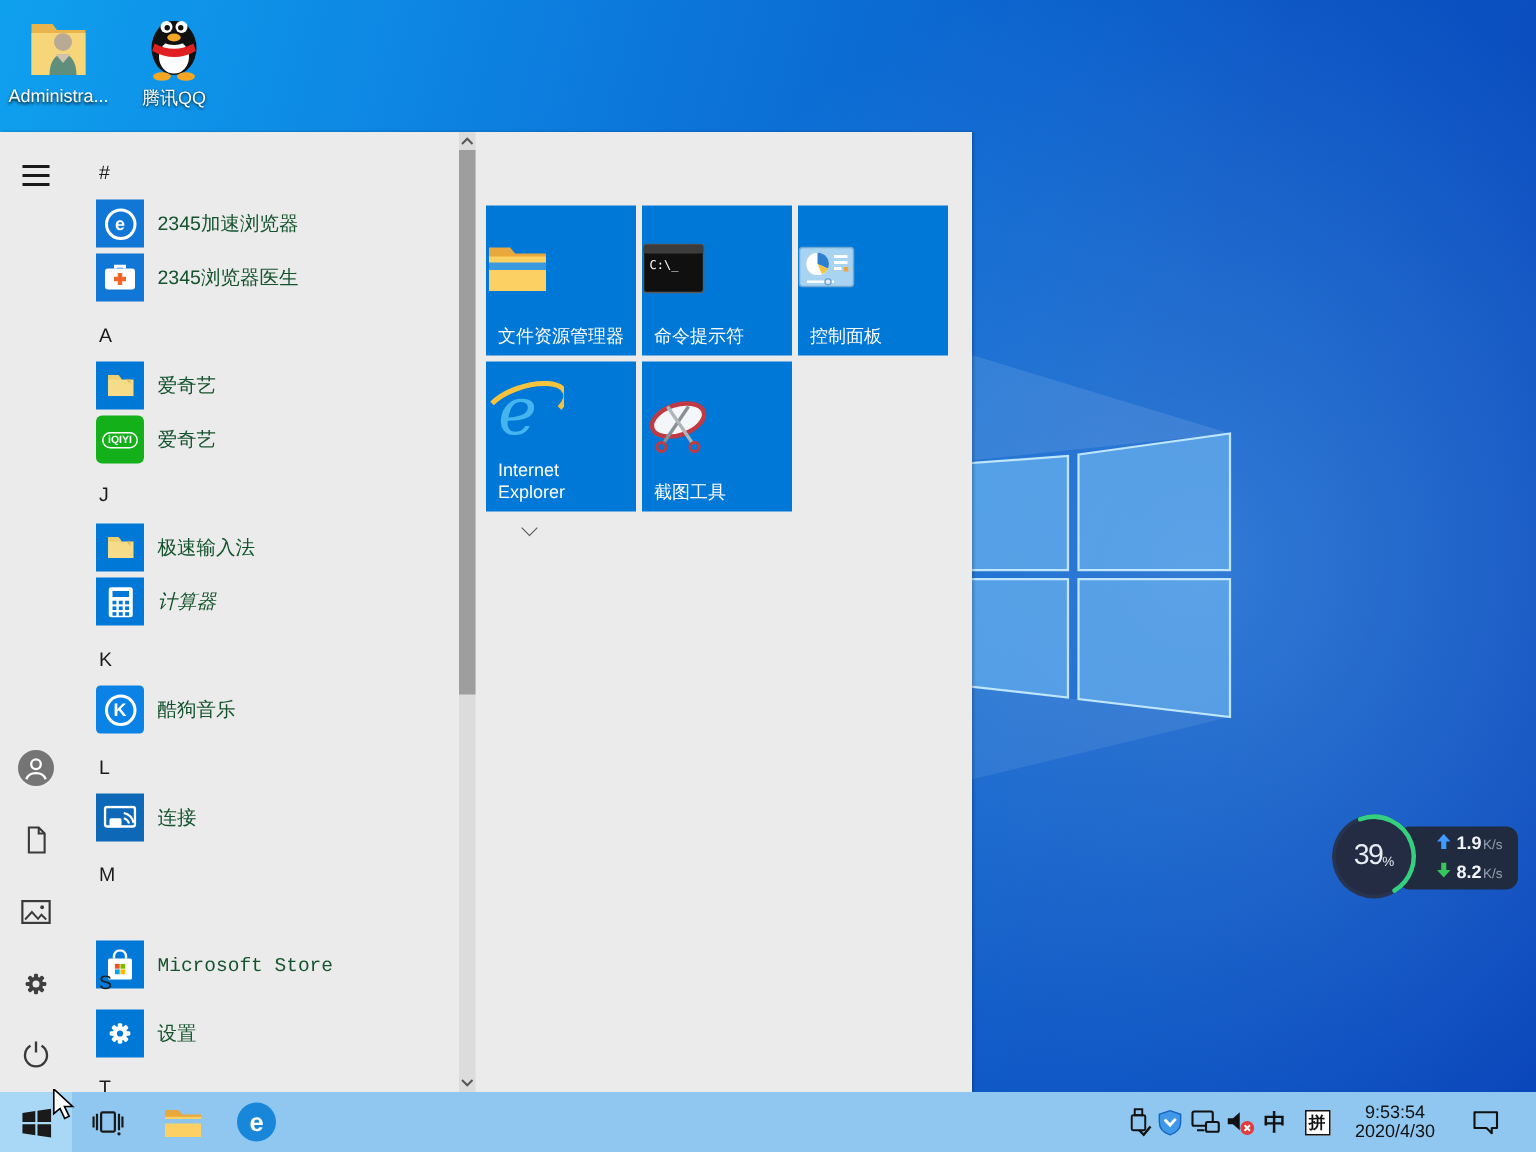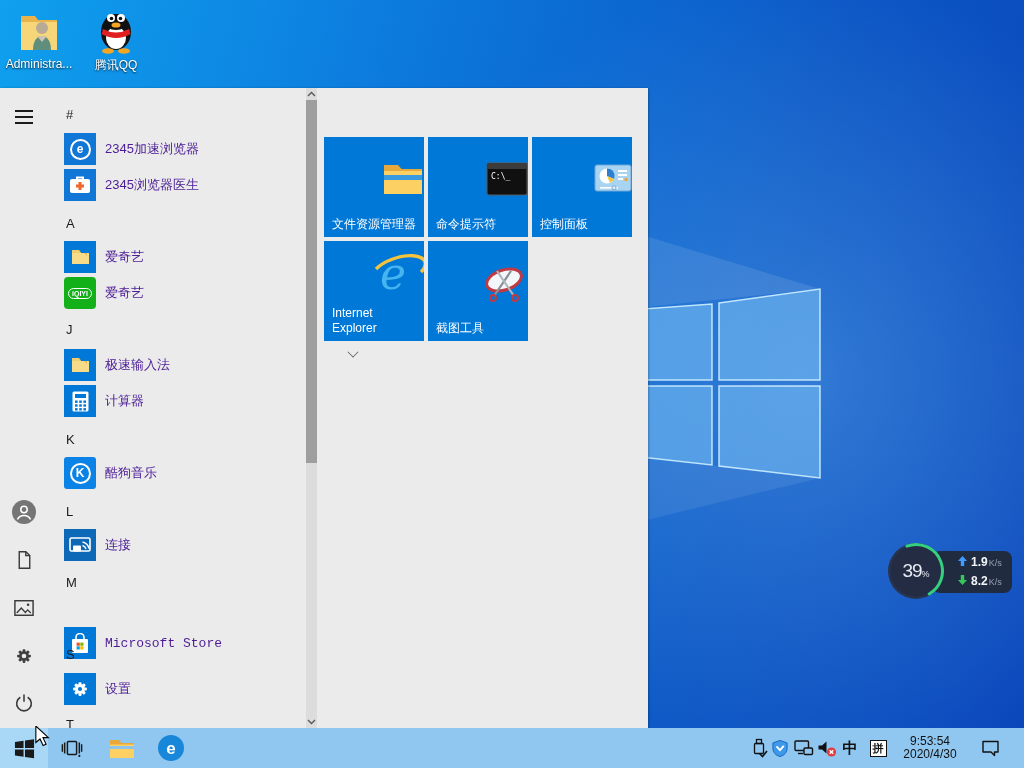--- a/index.html
+++ b/index.html
@@ -20,33 +20,33 @@
   .desk-icon .cap { margin-top:3px; font-size:12px; color:#fff; text-shadow:0 1px 2px rgba(0,0,0,.85); white-space:nowrap; overflow:hidden; }
 
   
   .start-menu { position:absolute; left:0; top:88px; width:648px; height:640px; background:#EBEBEB; box-shadow:1px 0 2px rgba(0,0,0,.25); }
   .rail-btn { position:absolute; left:0; width:48px; height:48px; display:flex; align-items:center; justify-content:center; }
   .hamburger { position:absolute; left:15px; top:22px; width:18px; height:14px; display:flex; flex-direction:column; justify-content:space-between; }
   .hamburger i { display:block; height:2px; background:#1a1a1a; }
 
   .hd { position:absolute; left:66px; font-size:13px; color:#1b1b1b; height:16px; line-height:16px; }
   .r { position:absolute; left:64px; height:32px; display:flex; align-items:center; }
-  .r .lbl { margin-left:9px; font-size:13px; color:#4c1d95; white-space:nowrap; }
+  .r .lbl { margin-left:9px; font-size:13px; color:#14532d; white-space:nowrap; }
   .ic { width:32px; height:32px; flex:0 0 32px; display:flex; align-items:center; justify-content:center; position:relative; }
   .chev { position:absolute; left:284px; width:10px; height:10px; border-right:1.6px solid #5a5a5a; border-bottom:1.6px solid #5a5a5a; transform:rotate(45deg) scale(.78); top:-2px; }
   .ring-letter { width:21px; height:21px; border:2px solid #fff; border-radius:50%; color:#fff; font-weight:bold; font-size:12px; display:flex; align-items:center; justify-content:center; }
 
   
   .sb-track { position:absolute; left:306px; top:0; width:11px; height:640px; background:#DCDCDC; }
   .sb-thumb { position:absolute; left:0; top:12px; width:11px; height:363px; background:#9E9E9E; }
   .sb-arrow { position:absolute; left:0; width:11px; height:12px; display:flex; align-items:center; justify-content:center; }
 
   
   .tile { position:absolute; width:100px; height:100px; background:#0078D7; }
-  .tile .t-ic { position:absolute; left:0; top:14px; width:100px; height:56px; display:flex; align-items:center; justify-content:flex-end;padding-left:24px; }
+  .tile .t-ic { position:absolute; left:0; top:14px; width:100px; height:56px; display:flex; align-items:center; justify-content:flex-start; }
   .tile .t-lbl { position:absolute; left:8px; bottom:5px; font-size:12px; color:#fff; line-height:1.25; max-width:86px; }
 
   
   .taskbar { position:absolute; left:0; top:728px; width:1024px; height:40px; background:#8FC7F0; }
   .tb-btn { position:absolute; top:0; height:40px; width:48px; display:flex; align-items:center; justify-content:center; }
   .tray-item { position:absolute; top:0; height:40px; display:flex; align-items:center; justify-content:center; }
   .clock { font-size:12px; line-height:13px; color:#111; text-align:center; }
   .ime { font-size:15px; font-weight:600; color:#111; }
   .ime-box { width:17px; height:17px; border:1.5px solid #111; background:#fff; font-size:11px; font-weight:600; color:#111; display:flex; align-items:center; justify-content:center; }
 
@@ -237,21 +237,21 @@
         <svg width="19" height="16" viewBox="0 0 19 16">
           <path d="M1 1 h7 l2 2.5 V15 H1 Z" fill="#EECE6F"></path>
           <path d="M1 4 H18 V15 H1 Z" fill="#F6DC88"></path>
           <path d="M13 4 l3 3 v-3 Z" fill="#E0BE5C"></path>
         </svg>
       </div>
       <span class="lbl">极速输入法</span>
       <i class="chev"></i>
     </div>
 
-    <div class="r" style="top:297px;">
+    <div class="r" style="top:297px;font-style:italic;">
       <div class="ic" style="background:#0078D7;">
         <svg width="17" height="21" viewBox="0 0 17 21">
           <rect x="0.5" y="0.5" width="16" height="20" rx="1.5" fill="#fff"></rect>
           <rect x="3" y="3" width="11" height="4" fill="#0078D7"></rect>
           <g fill="#0078D7">
             <rect x="3" y="9.5" width="2.6" height="2.4"></rect>
               <rect x="7.2" y="9.5" width="2.6" height="2.4"></rect>
               <rect x="11.4" y="9.5" width="2.6" height="2.4"></rect>
             <rect x="3" y="13.3" width="2.6" height="2.4"></rect>
               <rect x="7.2" y="13.3" width="2.6" height="2.4"></rect>

